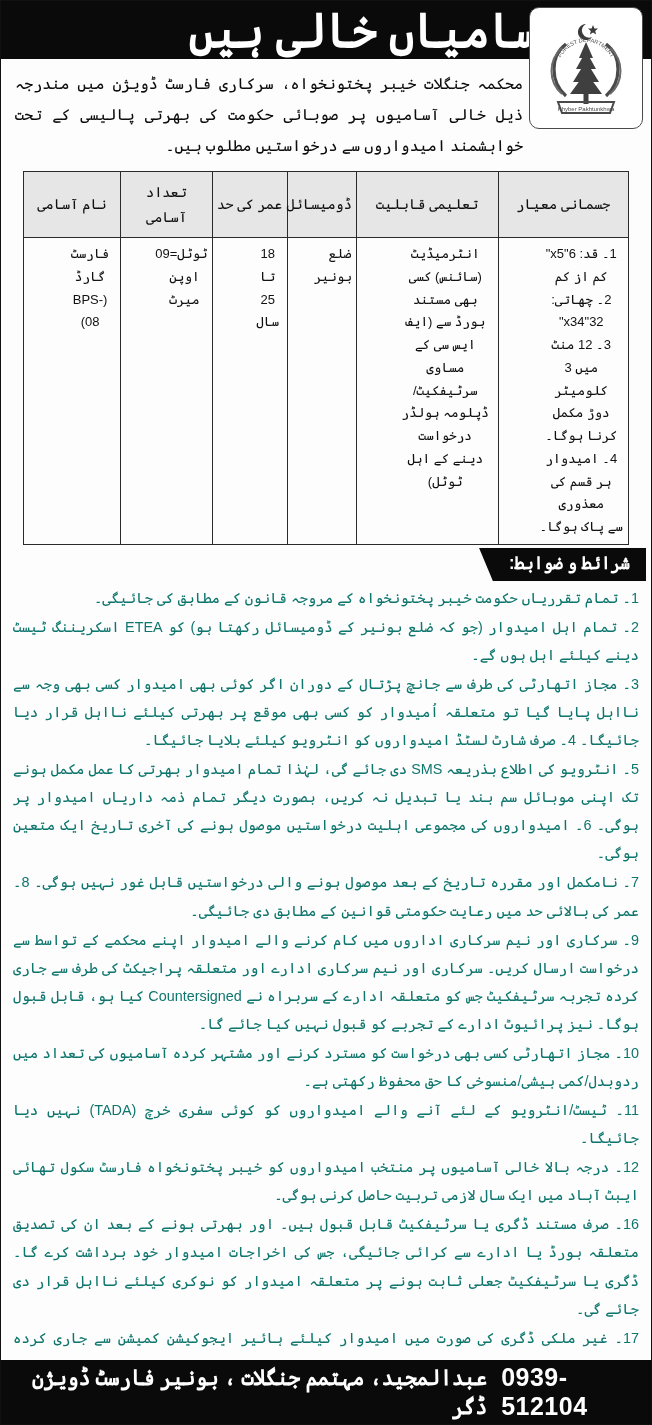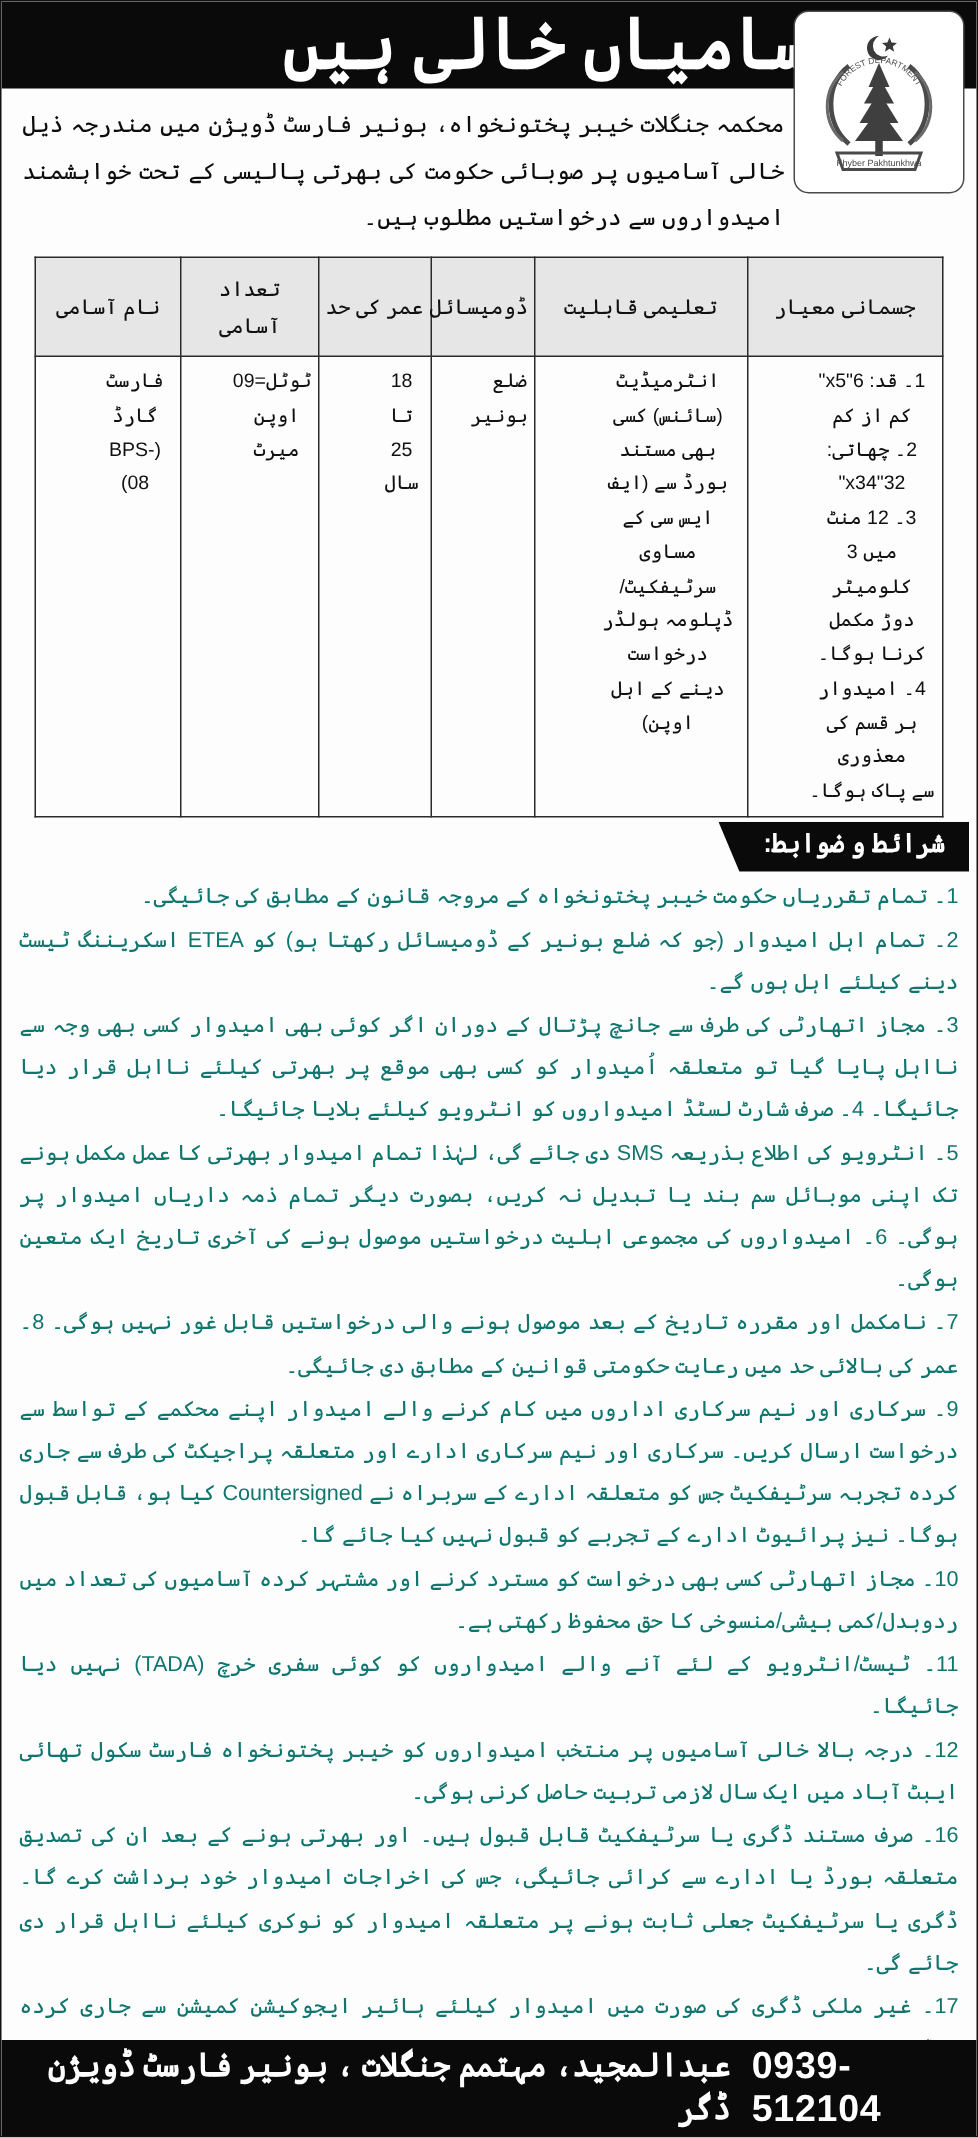--- a/index.html
+++ b/index.html
@@ -198,21 +198,21 @@
       <path d="M22 88 L78 88 L74 99 L26 99 Z" fill="none" stroke="#4a4a4a" stroke-width="2"></path>
       <text x="50" y="96.5" font-size="6" fill="#4a4a4a" text-anchor="middle" font-family="'Liberation Sans', sans-serif">Khyber Pakhtunkhwa</text>
 
       <text font-size="5.6" fill="#4a4a4a" font-family="'Liberation Sans', sans-serif">
         <textPath href="#arcpath" startOffset="50%" text-anchor="middle">FOREST DEPARTMENT</textPath>
       </text>
       <path id="arcpath" d="M22 56 A28 28 0 0 1 78 56" fill="none"></path>
     </svg>
   </div>
 
-  <div class="intro">محکمہ جنگلات خیبر پختونخواہ، بونیر فارسٹ ڈویژن میں مندرجہ ذیل خالی آسامیوں پر صوبائی حکومت کی بھرتی پالیسی کے تحت خواہشمند امیدواروں سے درخواستیں مطلوب ہیں۔</div>
+  <div class="intro">محکمہ جنگلات خیبر پختونخواہ، سرکاری فارسٹ ڈویژن میں مندرجہ ذیل خالی آسامیوں پر صوبائی حکومت کی بھرتی پالیسی کے تحت خواہشمند امیدواروں سے درخواستیں مطلوب ہیں۔</div>
 
   <div class="table-wrap">
     <table class="vac">
       <thead>
         <tr>
           <th class="col-phys">جسمانی معیار</th>
           <th class="col-edu">تعلیمی قابلیت</th>
           <th class="col-dom">ڈومیسائل</th>
           <th class="col-age">عمر کی حد</th>
           <th class="col-count">تعداد آسامی</th>
@@ -229,21 +229,21 @@
               <span>دوڑ مکمل کرنا ہوگا۔</span>
               <span>4۔ امیدوار ہر قسم کی معذوری</span>
               <span>سے پاک ہوگا۔</span>
             </span>
           </td>
           <td class="edu-cell">
             <span class="cell-lines">
               <span>انٹرمیڈیٹ (سائنس) کسی بھی مستند</span>
               <span>بورڈ سے (ایف ایس سی کے مساوی</span>
               <span>سرٹیفکیٹ/ڈپلومہ ہولڈر درخواست</span>
-              <span>دینے کے اہل اوپن)</span>
+              <span>دینے کے اہل ٹوٹل)</span>
             </span>
           </td>
           <td>
             <span class="cell-lines">
               <span>ضلع بونیر</span>
             </span>
           </td>
           <td>
             <span class="cell-lines">
               <span>18 تا</span>

